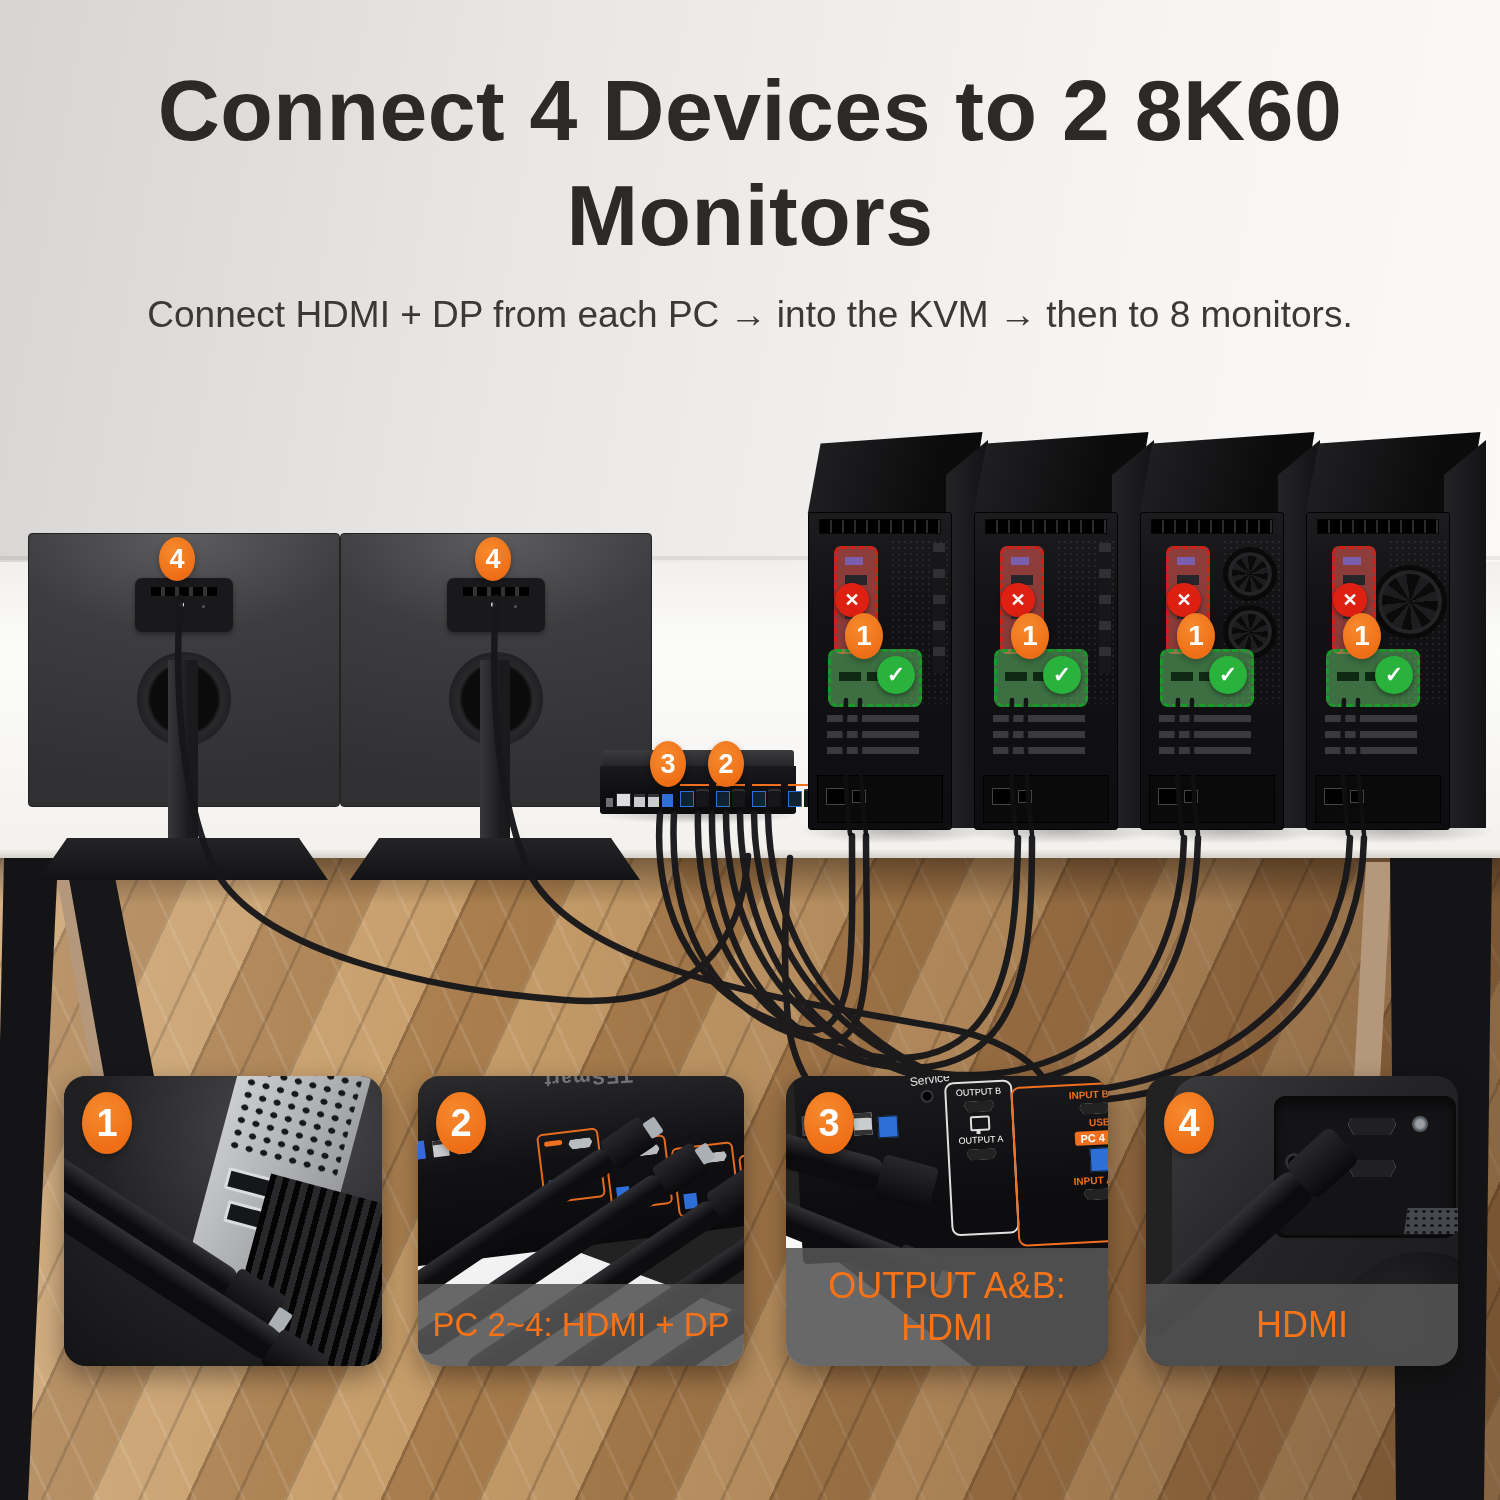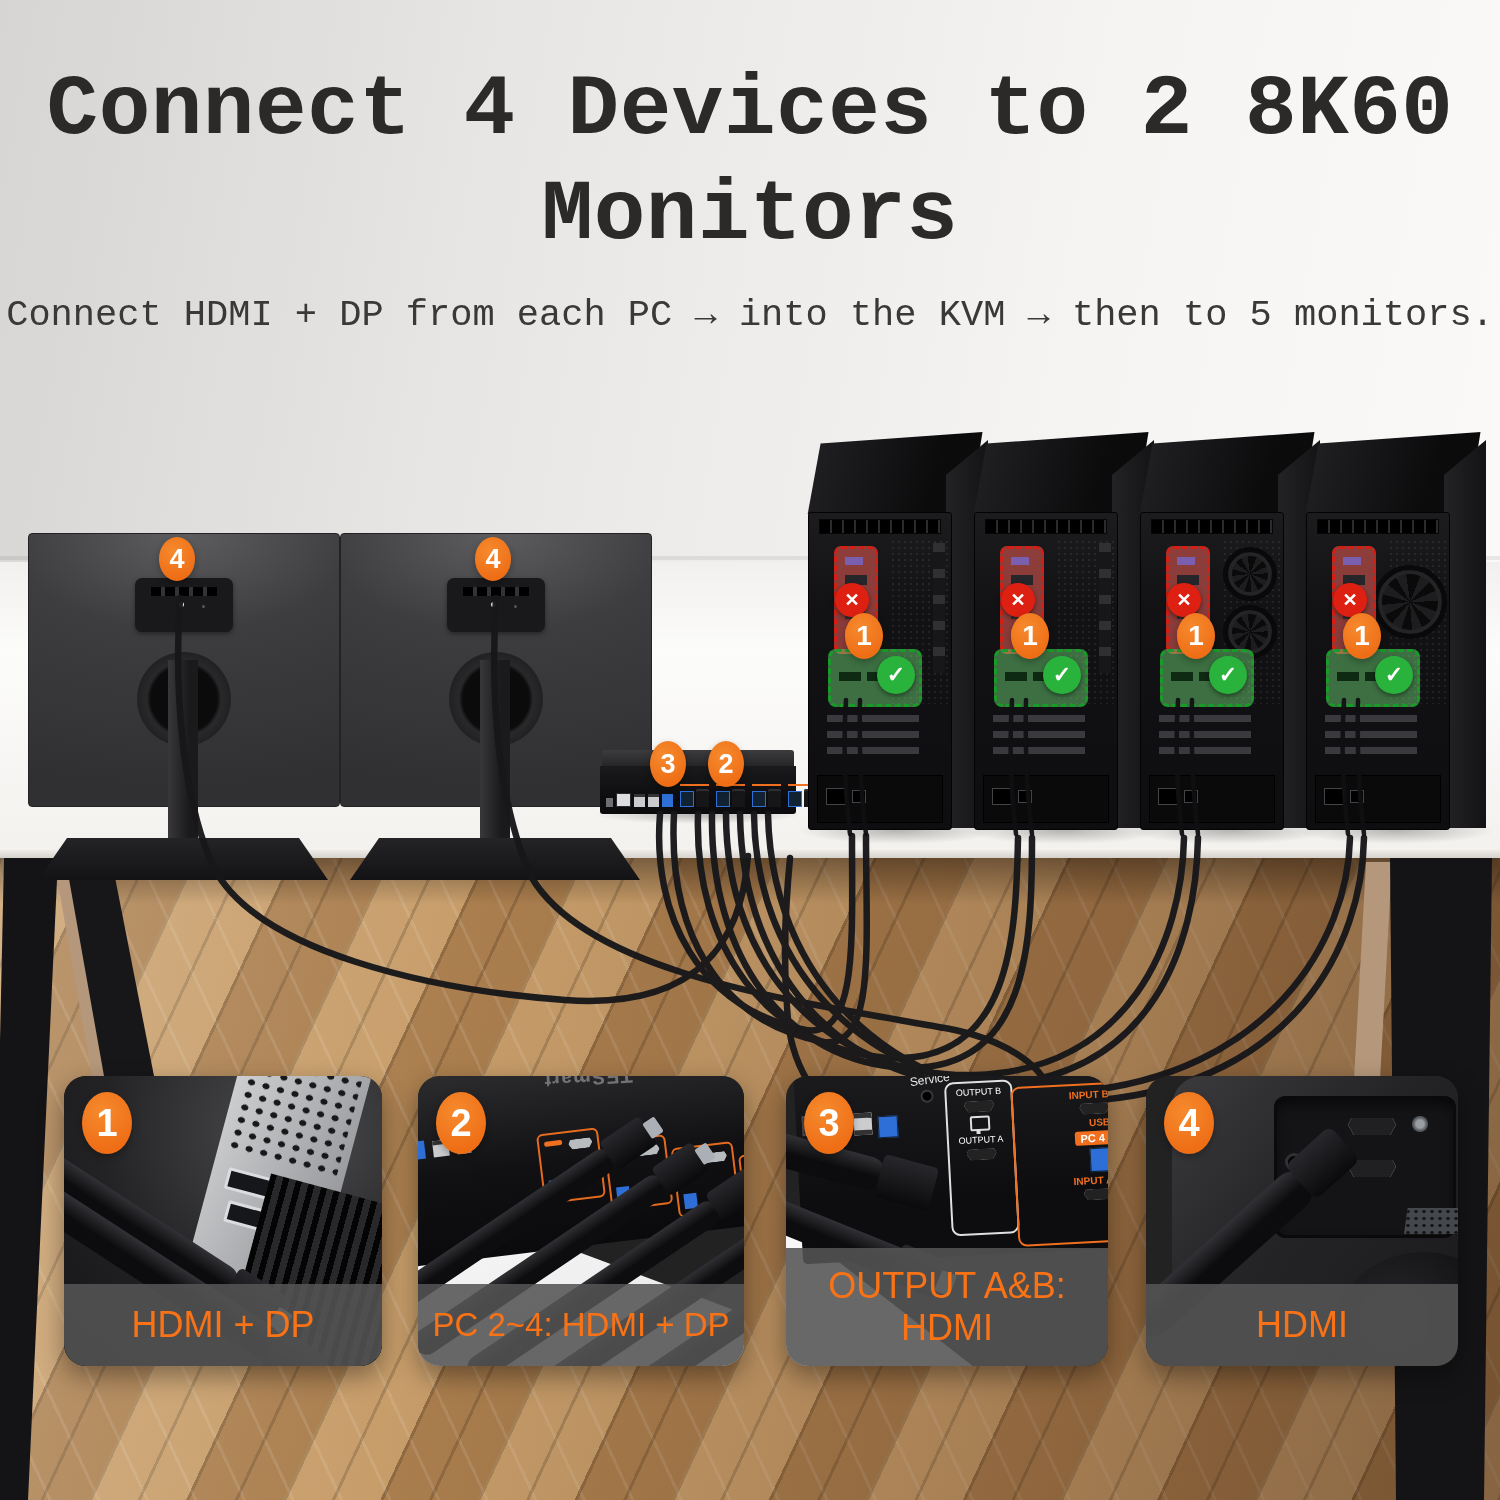--- a/index.html
+++ b/index.html
@@ -19,21 +19,21 @@
     linear-gradient(100deg,rgba(255,248,235,0.22) 0%,rgba(0,0,0,0) 30%,rgba(70,38,18,0.28) 72%,rgba(45,22,10,0.42) 100%),
     repeating-linear-gradient(115deg,rgba(0,0,0,0.16) 0 3px,rgba(0,0,0,0) 3px 44px),
     repeating-linear-gradient(65deg,rgba(255,255,255,0.10) 0 3px,rgba(0,0,0,0) 3px 44px),
     repeating-linear-gradient(115deg,#c79d6a 0 88px,#aa7e4e 88px 176px),
     repeating-linear-gradient(65deg,rgba(125,88,52,0.45) 0 88px,rgba(208,172,126,0.35) 88px 176px);}
   .floor{left:0;top:858px;width:1500px;height:642px;}
   .floor::before{content:"";position:absolute;left:0;top:0;width:100%;height:46px;
     background:linear-gradient(rgba(20,12,6,0.40),rgba(0,0,0,0));}
 
   
-  .header{left:0;top:58px;width:1500px;text-align:center;font-family:Liberation Mono, monospace;}
+  .header{left:0;top:58px;width:1500px;text-align:center;}
   .header h1{margin:0;font-size:86px;font-weight:800;color:#2b2a29;line-height:1.22;
     white-space:pre-line;letter-spacing:0.5px;}
   .header p{margin:26px 0 0;font-size:37px;font-weight:400;color:#3a3938;}
 
   
   .obadge{display:flex;align-items:center;justify-content:center;border-radius:50%;
     background:radial-gradient(circle at 40% 32%,#f68a2e,#ee6d15 75%);color:#fff;font-weight:700;
     box-shadow:0 3px 7px rgba(0,0,0,0.28);z-index:7;}
   .b-mon{width:36px;height:44px;font-size:27px;}
   .b-kvm{width:36px;height:46px;font-size:27px;}
@@ -263,21 +263,21 @@
   <div class="abs shadow" style="left:352px;top:850px;width:296px;height:26px;"></div>
   <div class="abs shadow" style="left:594px;top:806px;width:208px;height:18px;"></div>
   <div class="abs shadow" style="left:798px;top:818px;width:200px;height:26px;"></div>
   <div class="abs shadow" style="left:964px;top:818px;width:200px;height:26px;"></div>
   <div class="abs shadow" style="left:1130px;top:818px;width:200px;height:26px;"></div>
   <div class="abs shadow" style="left:1296px;top:818px;width:200px;height:26px;"></div>
 
   <div class="abs header">
     <h1>Connect 4 Devices to 2 8K60
 Monitors</h1>
-    <p>Connect HDMI + DP from each PC → into the KVM → then to 5 monitors.</p>
+    <p>Connect HDMI + DP from each PC → into the KVM → then to 8 monitors.</p>
   </div>
 
   <div class="abs monitor m1">
     <div class="vesa"></div>
     <div class="recess"></div>
   </div>
   <div class="abs monitor m2">
     <div class="vesa"></div>
     <div class="recess"></div>
   </div>
@@ -420,21 +420,20 @@
       <div class="c1-fins"></div>
       <div class="ccab c1-cab1">
           <span class="chead"></span>
           <span class="ctip"></span>
         </div>
       <div class="ccab c1-cab2">
           <span class="chead"></span>
         </div>
     </div>
     <div class="obadge">1</div>
-    <div class="caption cap1">HDMI + DP</div>
   </div>
 
   <div class="abs card c2 wood">
     <div class="photo">
       <div class="c2-table"></div>
       <div class="c2-slab">
         <div class="c2-brand">TESmart</div>
         <div class="c2-grp g1">
             <i class="g-hdmi"></i>
             <i class="g-blue"></i>

